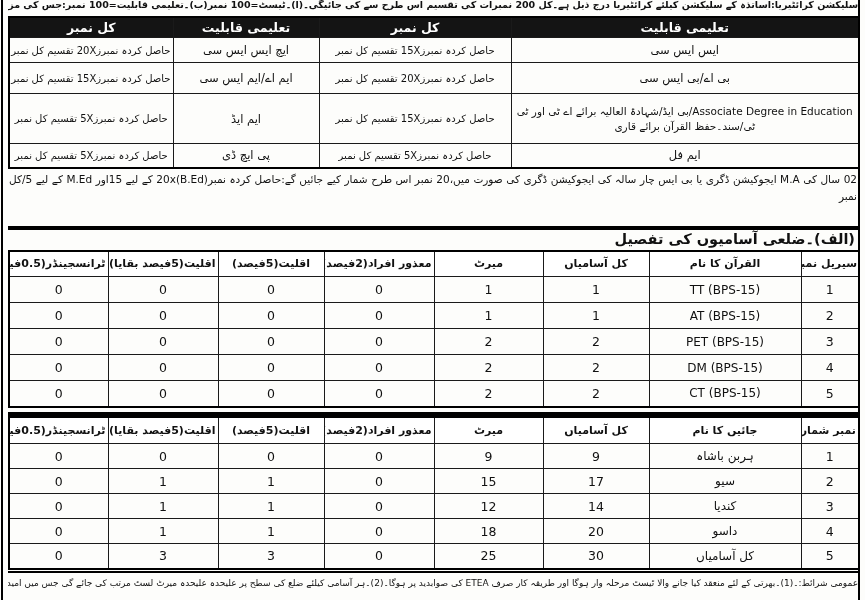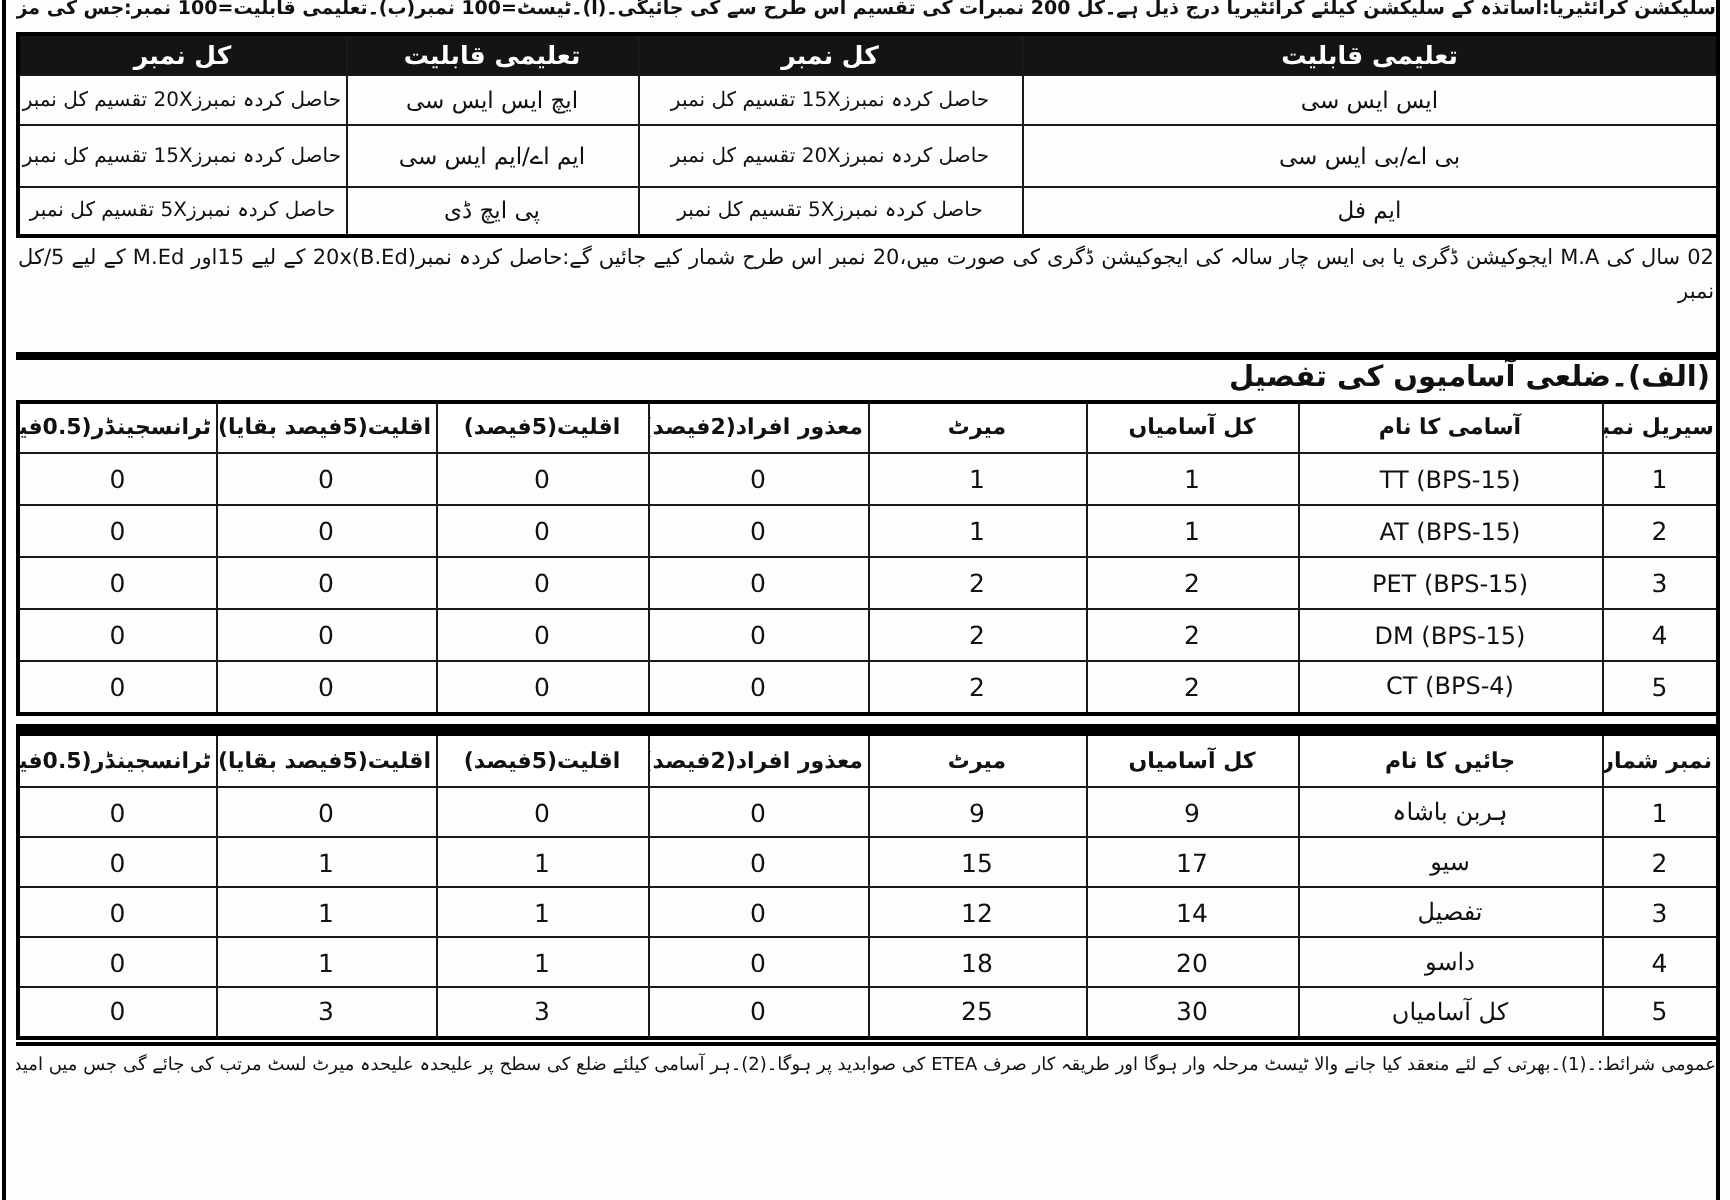--- a/index.html
+++ b/index.html
@@ -74,20 +74,26 @@
           <td class="marks">حاصل کردہ نمبرز15X تقسیم کل نمبر</td>
           <td>ایچ ایس ایس سی</td>
           <td class="marks">حاصل کردہ نمبرز20X تقسیم کل نمبر</td>
         </tr>
         <tr style="height:31px">
           <td>بی اے/بی ایس سی</td>
           <td class="marks">حاصل کردہ نمبرز20X تقسیم کل نمبر</td>
           <td>ایم اے/ایم ایس سی</td>
           <td class="marks">حاصل کردہ نمبرز15X تقسیم کل نمبر</td>
         </tr>
+        <tr style="height:50px">
+          <td class="assoc">Associate Degree in Education/بی ایڈ/شہادۃ العالیہ برائے اے ٹی اور ٹی ٹی/سند۔حفظ القرآن برائے قاری</td>
+          <td class="marks">حاصل کردہ نمبرز15X تقسیم کل نمبر</td>
+          <td>ایم ایڈ</td>
+          <td class="marks">حاصل کردہ نمبرز5X تقسیم کل نمبر</td>
+        </tr>
         <tr style="height:24px">
           <td>ایم فل</td>
           <td class="marks">حاصل کردہ نمبرز5X تقسیم کل نمبر</td>
           <td>پی ایچ ڈی</td>
           <td class="marks">حاصل کردہ نمبرز5X تقسیم کل نمبر</td>
         </tr>
       </tbody>
     </table>
 
     <div class="para">
@@ -104,21 +110,21 @@
           <col style="width:106px">
           <col style="width:109px">
           <col style="width:110px">
           <col style="width:106px">
           <col style="width:110px">
           <col style="width:99px">
         </colgroup>
       <thead>
         <tr style="height:26px">
           <th>سیریل نمبر</th>
-          <th>آسامی کا نام</th>
+          <th>القرآن کا نام</th>
           <th>کل آسامیاں</th>
           <th>میرٹ</th>
           <th>معذور افراد(2فیصد)</th>
           <th>اقلیت(5فیصد)</th>
           <th>اقلیت(5فیصد بقایا)</th>
           <th>ٹرانسجینڈر(0.5فیصد)</th>
         </tr>
       </thead>
       <tbody>
         <tr style="height:26px">
@@ -156,21 +162,21 @@
           <td class="name">DM (BPS-15)</td>
           <td>2</td>
           <td>2</td>
           <td>0</td>
           <td>0</td>
           <td>0</td>
           <td>0</td>
         </tr>
         <tr style="height:26px">
           <td>5</td>
-          <td class="name">CT (BPS-4)</td>
+          <td class="name">CT (BPS-15)</td>
           <td>2</td>
           <td>2</td>
           <td>0</td>
           <td>0</td>
           <td>0</td>
           <td>0</td>
         </tr>
       </tbody>
     </table>
 
@@ -215,21 +221,21 @@
           <td class="name">سیو</td>
           <td>17</td>
           <td>15</td>
           <td>0</td>
           <td>1</td>
           <td>1</td>
           <td>0</td>
         </tr>
         <tr style="height:25px">
           <td>3</td>
-          <td class="name">تفصیل</td>
+          <td class="name">کندیا</td>
           <td>14</td>
           <td>12</td>
           <td>0</td>
           <td>1</td>
           <td>1</td>
           <td>0</td>
         </tr>
         <tr style="height:25px">
           <td>4</td>
           <td class="name">داسو</td>

